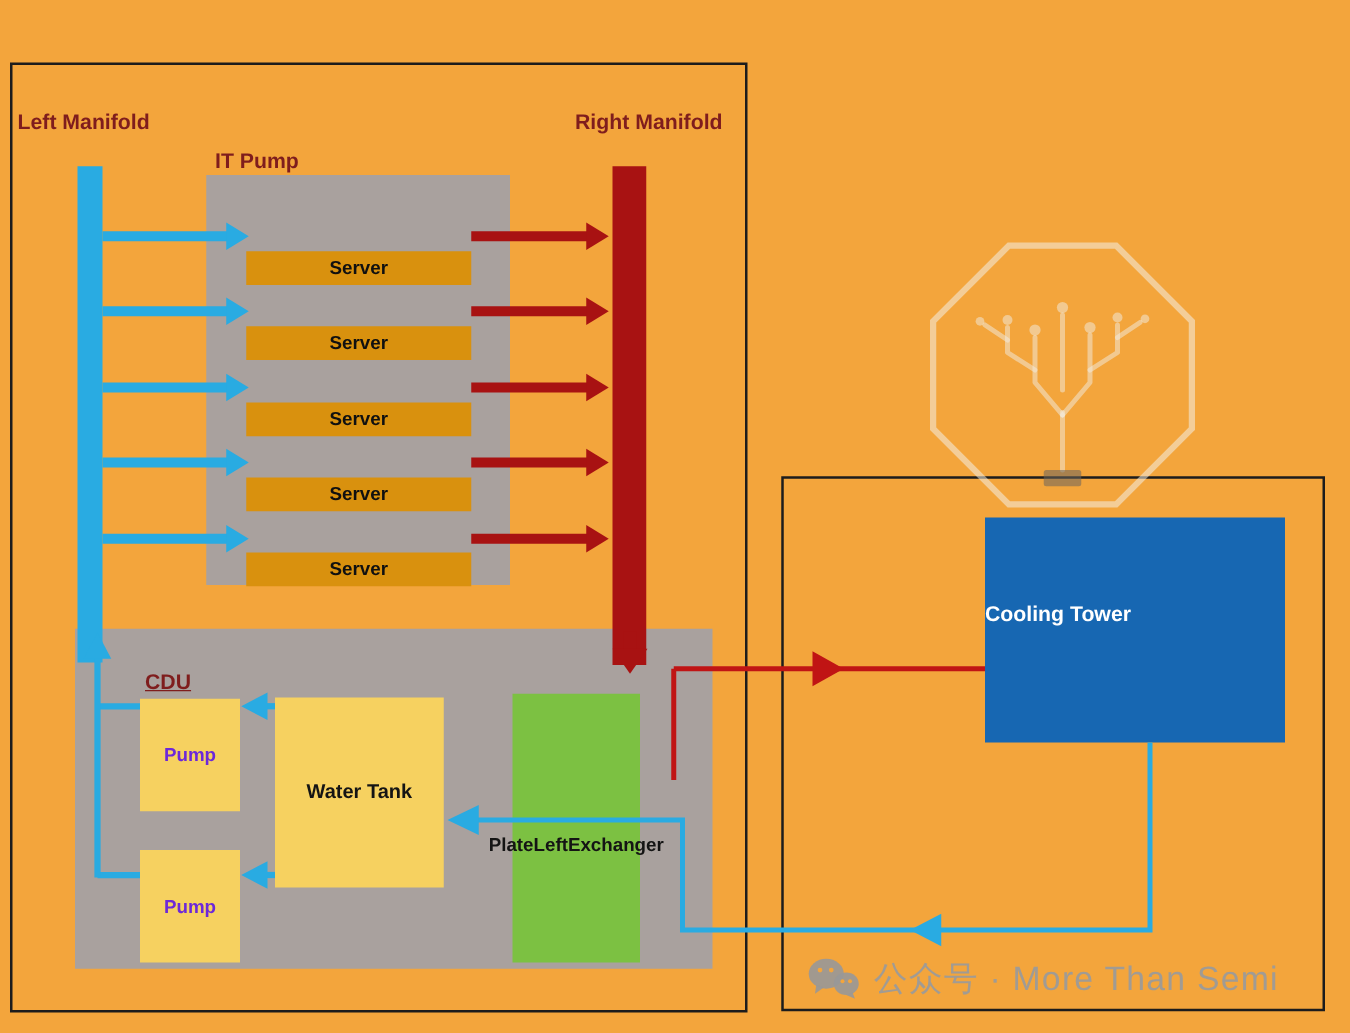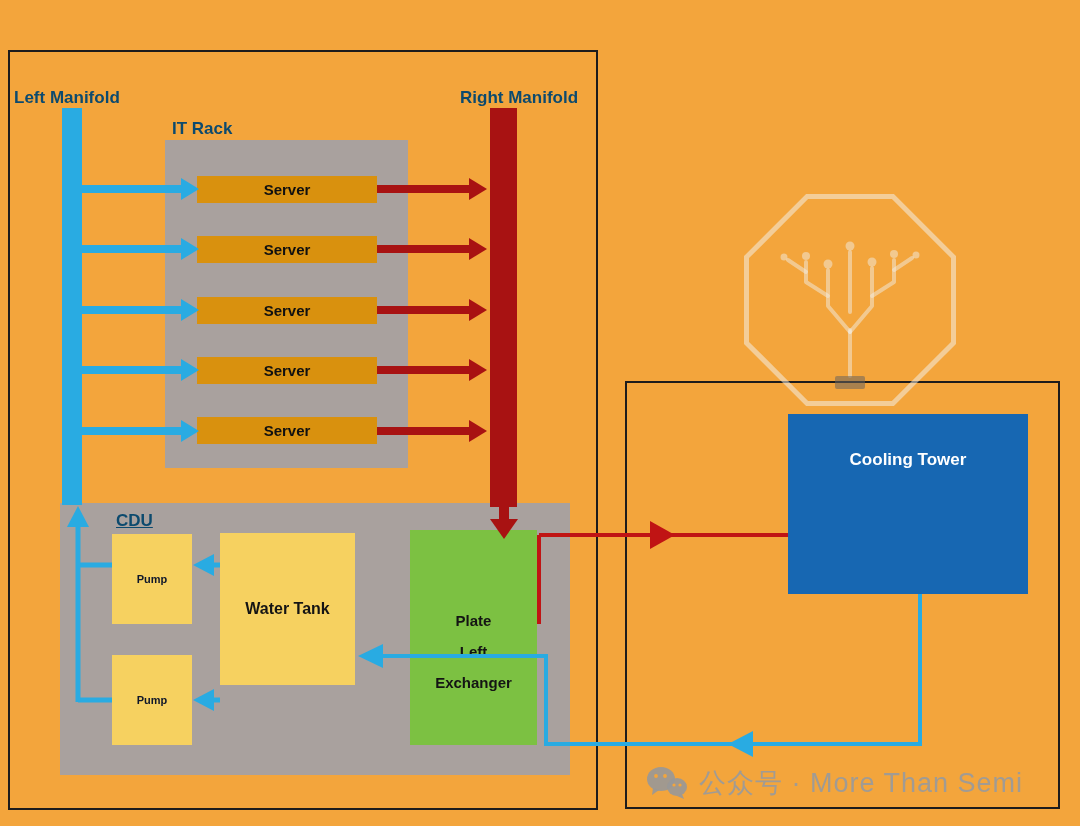--- a/index.html
+++ b/index.html
@@ -9,21 +9,21 @@
     position: relative; width: 1080px; height: 826px;
     background: #F3A53C; overflow: hidden;
   }
   .abs { position: absolute; }
   .frame { position: absolute; border: 2px solid #1c1c1c; background: transparent; }
   .main-frame { left: 8px; top: 50px; width: 590px; height: 760px; }
   .right-frame { left: 625px; top: 381px; width: 435px; height: 428px; }
 
   .page-title { left: 14px; top: 4px; font-size: 27px; font-weight: bold; color: #0d0d0d; }
 
-  .lbl { position: absolute; font-weight: bold; color: #0c4a6e; font-size: 17px; }
+  .lbl { position: absolute; font-weight: bold; color: #7f1d1d; font-size: 17px; }
   .left-manifold-label  { left: 14px;  top: 88px; }
   .right-manifold-label { left: 460px; top: 88px; }
   .it-rack-label        { left: 172px; top: 119px; }
   .cdu-label            { left: 116px; top: 511px; text-decoration: underline; }
 
   .left-manifold  { left: 62px;  top: 108px; width: 20px; height: 397px; background: #29ABE2; }
   .right-manifold { left: 490px; top: 108px; width: 27px; height: 399px; background: #A81212; }
 
   .it-rack { left: 165px; top: 140px; width: 243px; height: 328px; background: #A9A19E; }
   .cdu-box { left: 60px;  top: 503px; width: 510px; height: 272px; background: #A9A19E; }
@@ -32,70 +32,70 @@
     position: absolute; left: 197px; width: 180px; height: 27px;
     background: #D9910E; display: flex; align-items: center; justify-content: center;
     font-weight: bold; font-size: 15px; color: #101010;
   }
   .server-1 { top: 176px; } .server-2 { top: 236px; } .server-3 { top: 297px; }
   .server-4 { top: 357px; } .server-5 { top: 417px; }
 
   .pump {
     position: absolute; left: 112px; width: 80px; height: 90px; background: #F6D160;
     display: flex; align-items: center; justify-content: center;
-    font-weight: bold; font-size: 11px; color: #0f172a;
+    font-weight: bold; font-size: 15px; color: #6d28d9;
   }
   .pump-1 { top: 534px; } .pump-2 { top: 655px; }
 
   .tank {
     position: absolute; left: 220px; top: 533px; width: 135px; height: 152px; background: #F6D160;
     display: flex; align-items: center; justify-content: center;
     font-weight: bold; font-size: 16px; color: #141414;
   }
   .phx {
-    position: absolute; left: 410px; top: 530px; width: 127px; height: 215px; background: #7CC142;
-    display: flex; flex-direction: column; align-items: center; justify-content: center;
+    position: absolute; left: 410px; top: 530px; width: 102px; height: 215px; background: #7CC142;
+    display: flex; align-items: center; justify-content: center;
     padding-top: 28px; font-weight: bold; font-size: 15px; color: #141414; line-height: 31px;
   }
   .tower {
     position: absolute; left: 788px; top: 414px; width: 240px; height: 180px; background: #1767B2;
-    color: #ffffff; font-weight: bold; font-size: 17px; text-align: center; padding-top: 36px;
+    color: #ffffff; font-weight: bold; font-size: 17px; padding-top: 68px;
     z-index: 2;
   }
 
   .connectors { left: 0; top: 0; z-index: 3; pointer-events: none; }
   .watermark-layer { left: 0; top: 0; z-index: 4; pointer-events: none; }
 
   .brand {
     position: absolute; left: 737px; top: 424px; z-index: 5;
     font-size: 34px; letter-spacing: 0.5px; pointer-events: none;
   }
   .brand .semi     { color: rgba(238,233,222,0.62); font-weight: normal; }
   .brand .analysis { color: rgba(230,228,222,0.82); font-weight: bold; }
 
   .footer {
     position: absolute; left: 645px; top: 765px; z-index: 5;
     display: flex; align-items: center; gap: 10px;
   }
   .footer-text { font-size: 27px; color: #9B9B9B; opacity: 0.92; letter-spacing: 1px; }
 
-  .z1 { z-index: 1; } .z2 { z-index: 2; }
+  .z1 { z-index: 1; } .z2 { z-index: 2; margin-top: 25px; }
 </style>
 </head>
 <body>
 
 <div class="stage">
 
 
   <div class="frame main-frame"></div>
   <div class="frame right-frame z1"></div>
 
   <div class="lbl left-manifold-label">Left Manifold</div>
   <div class="lbl right-manifold-label">Right Manifold</div>
-  <div class="lbl it-rack-label">IT Rack</div>
+  <div class="lbl it-rack-label">IT Pump</div>
 
   <div class="abs left-manifold z2"></div>
   <div class="abs right-manifold z2"></div>
 
   <div class="abs it-rack z1"></div>
   <div class="server server-1 z2">Server</div>
   <div class="server server-2 z2">Server</div>
   <div class="server server-3 z2">Server</div>
   <div class="server server-4 z2">Server</div>
   <div class="server server-5 z2">Server</div>

